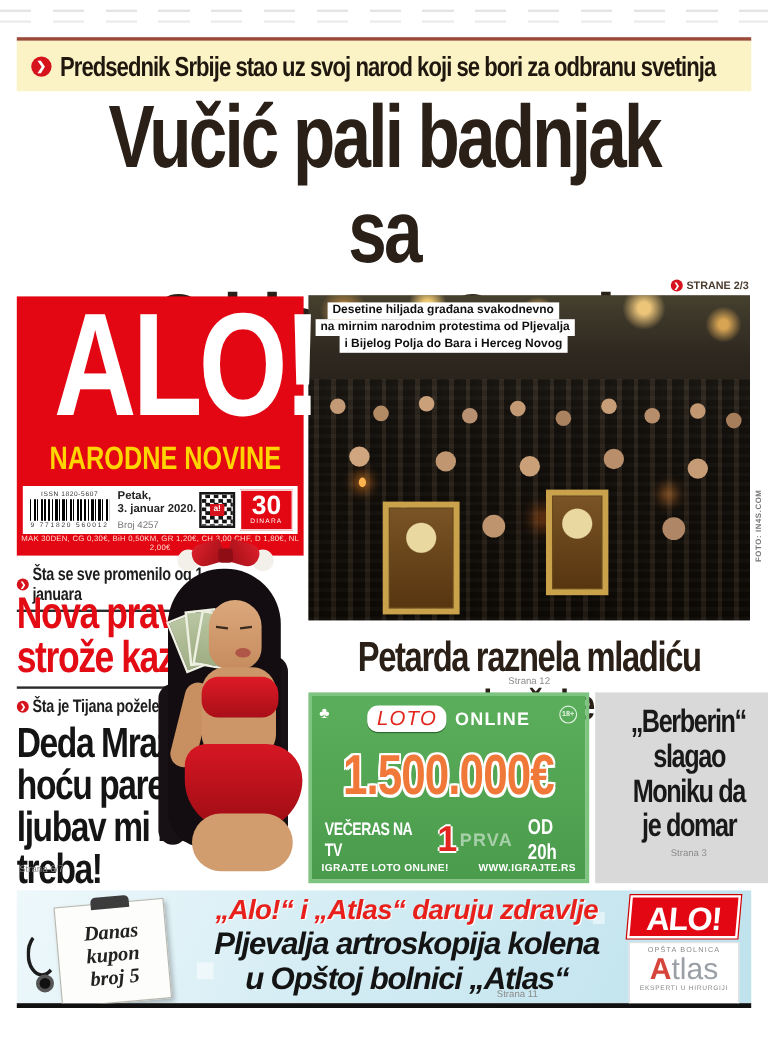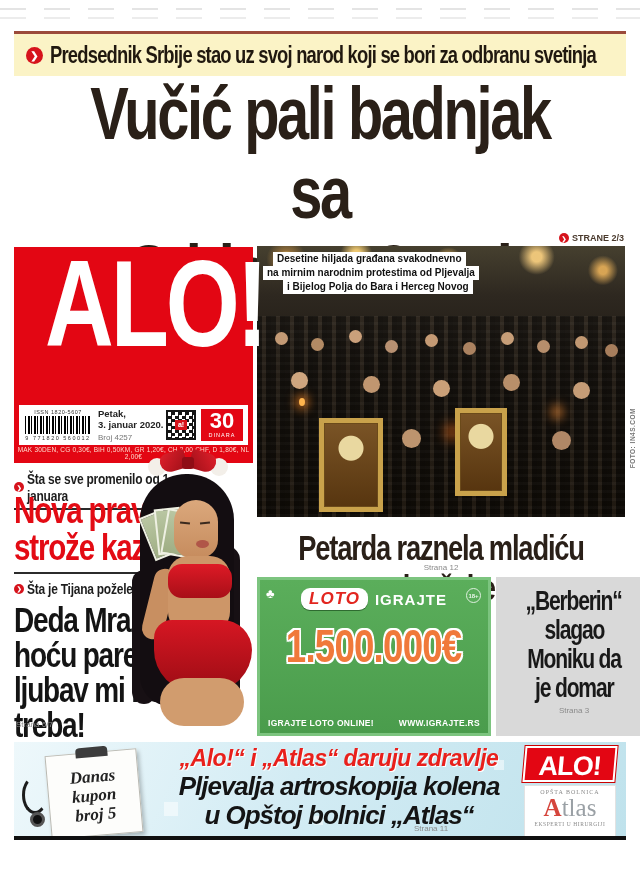--- a/index.html
+++ b/index.html
@@ -142,21 +142,21 @@
   
   .mid-headline { left:255px; top:528px; width:372px; text-align:center; color:#2a2018;
     font-weight:bold; font-size:35px; letter-spacing:-1.5px; }
   .strana-12 { left:255px; top:563px; width:372px; text-align:center; }
 
   
   .loto { left:257px; top:577px; width:234px; height:159px; background:linear-gradient(#5bae5b,#4a9c4c);
     border:3px solid #7cc47f; overflow:hidden; }
   .loto-top { display:flex; align-items:center; justify-content:center; margin-top:8px; }
   .loto-mark { position:absolute; left:6px; top:6px; width:12px; height:20px; color:#fff; font-size:13px; font-weight:bold; }
-  .loto-brand { background:#fff; color:#e2261f; font-weight:bold; font-style:italic; font-size:17px;
+  .loto-brand { background:#fff; color:#e2261f; font-weight:normal; font-style:italic; font-size:17px;
     padding:1px 8px; border-radius:9px; letter-spacing:1px; box-shadow:0 1px 0 #2e6b30; }
   .loto-prod { color:#fff; font-weight:bold; font-size:15px; margin-left:7px; letter-spacing:1px; }
   .loto-age { position:absolute; right:7px; top:8px; width:15px; height:15px; border:1.5px solid #dff0df;
     border-radius:50%; color:#eaf6ea; font-size:6px; font-weight:bold; display:flex; align-items:center; justify-content:center; }
   .loto-prize { text-align:center; margin-top:8px; color:#f0793a; font-weight:bold; font-size:47px; letter-spacing:-1px;
     text-shadow:-2px 0 0 #fff, 2px 0 0 #fff, 0 -2px 0 #fff, 0 2px 0 #fff, -2px -2px 0 #fff, 2px 2px 0 #fff,
       -2px 2px 0 #fff, 2px -2px 0 #fff; }
   .loto-when { display:flex; align-items:center; justify-content:center; margin-top:6px; color:#fff; font-weight:bold; }
   .loto-when .pre { font-size:15px; letter-spacing:-.5px; }
   .tv1 { color:#e2261f; font-size:30px; font-weight:bold; margin:0 2px 0 7px; line-height:26px;
@@ -188,21 +188,21 @@
   .bb-kicker { position:absolute; left:140px; top:3px; width:370px; text-align:center; color:#e8201c;
     font-weight:bold; font-style:italic; font-size:23px; letter-spacing:-.5px;
     text-shadow:1px 1px 0 #fff; }
   .bb-headline { position:absolute; left:130px; top:30px; width:390px; text-align:center; color:#141414;
     font-weight:bold; font-style:italic; font-size:26px; line-height:29px; letter-spacing:-1px; }
   .bb-strana { position:absolute; left:400px; top:82px; }
   .bb-logos { position:absolute; right:10px; top:4px; width:92px; }
   .bb-alo { background:#e30613; color:#fff; text-align:center; font-weight:bold; font-size:27px;
     height:36px; line-height:36px; transform:skewX(-5deg); letter-spacing:-1px; border:2px solid #fff;
     box-shadow:0 0 0 1px #c00; }
-  .bb-atlas { background:#fff; margin-top:3px; text-align:center; padding:3px 0 20px; border:1px solid #e2e2e2;font-family:Liberation Serif, serif; }
+  .bb-atlas { background:#fff; margin-top:3px; text-align:center; padding:3px 0 20px; border:1px solid #e2e2e2; }
   .bb-atlas .t { font-size:6px; color:#8a8a8a; letter-spacing:1px; }
   .bb-atlas .n { font-size:25px; color:#9aa0a5; line-height:26px; }
   .bb-atlas .n b { color:#d5453c; font-weight:bold; }
   .bb-atlas .b { font-size:5.5px; color:#8a8a8a; letter-spacing:.6px; }
 </style>
 </head>
 <body>
 
 <div id="page">
 
@@ -232,20 +232,21 @@
     <div class="caption">
       <span class="c1">Desetine hiljada građana svakodnevno</span>
       <span class="c2">na mirnim narodnim protestima od Pljevalja</span>
       <span class="c3">i Bijelog Polja do Bara i Herceg Novog</span>
     </div>
   </div>
   <div class="abs photo-credit">FOTO: IN4S.COM</div>
 
   <div class="abs masthead">
     <div class="alo"><span class="condC">ALO!</span></div>
+    <div class="sub"><span class="condC">NARODNE NOVINE</span></div>
     <div class="info-strip">
       <div class="bar-col">
         <div class="issn">ISSN 1820-5607</div>
         <div class="barcode"></div>
         <div class="bar-num">9 771820 560012</div>
       </div>
       <div class="date-col">
         <div class="d1">Petak,</div>
         <div class="d2">3. januar 2020.</div>
         <div class="issue">Broj 4257</div>
@@ -309,24 +310,30 @@
   <div class="abs mid-headline">
     <span class="condC">Petarda raznela mladiću obe šake</span>
   </div>
   <div class="abs strana-sm strana-12">Strana 12</div>
 
   <div class="abs loto">
     <div class="loto-mark">♣</div>
     <div class="loto-age">18+</div>
     <div class="loto-top">
       <span class="loto-brand">LOTO</span>
-      <span class="loto-prod">IGRAJTE</span>
+      <span class="loto-prod">ONLINE</span>
     </div>
     <div class="loto-prize">
       <span class="condC">1.500.000€</span>
+    </div>
+    <div class="loto-when">
+      <span class="pre condC">VEČERAS NA TV</span>
+      <span class="tv1">1</span>
+      <span class="tvprva">PRVA</span>
+      <span class="suf condC">OD 20h</span>
     </div>
     <div class="loto-bottom">
       <span>IGRAJTE LOTO ONLINE!</span>
       <span>WWW.IGRAJTE.RS</span>
     </div>
   </div>
 
   <div class="abs berber">
     <div class="line"><span class="condC">„Berberin“</span></div>
     <div class="line"><span class="condC">slagao</span></div>

